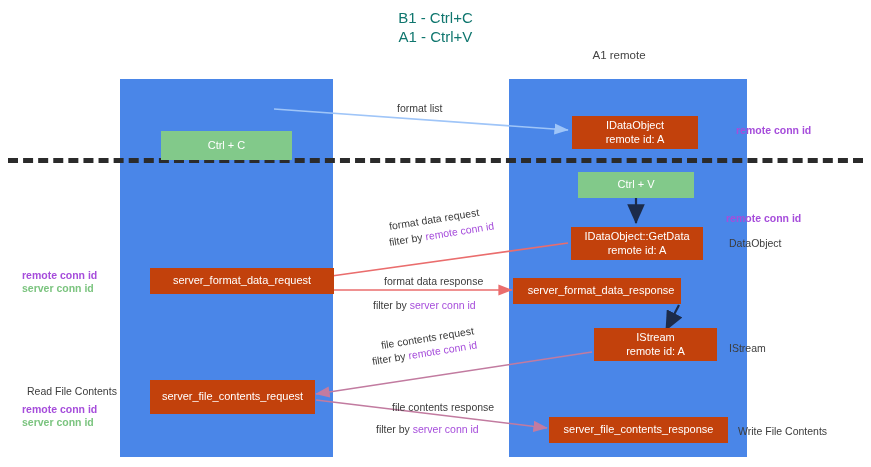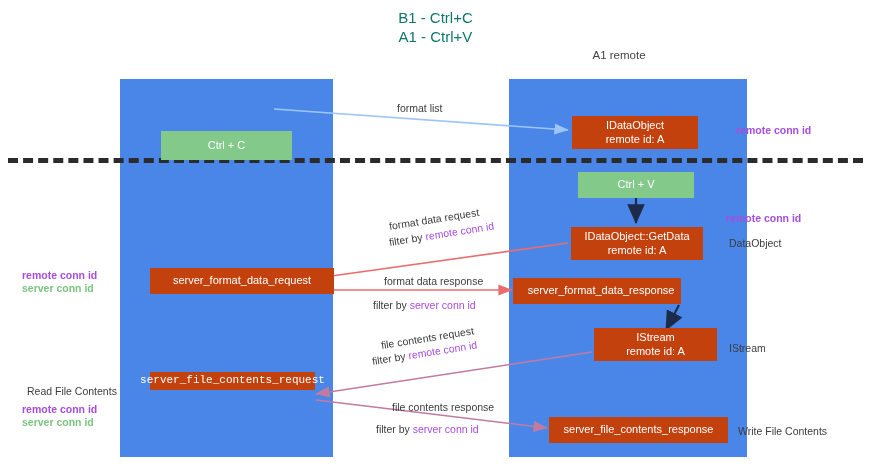--- a/index.html
+++ b/index.html
@@ -150,21 +150,21 @@
   <div class="node orange" style="left:571px; top:227px; width:132px; height:33px;">IDataObject::GetData
 remote id: A</div>
 
   <div class="node orange" style="left:150px; top:268px; width:184px; height:26px;">server_format_data_request</div>
 
   <div class="node orange" style="left:513px; top:278px; width:168px; height:26px;padding-left:12px;">server_format_data_response</div>
 
   <div class="node orange" style="left:594px; top:328px; width:123px; height:33px;">IStream
 remote id: A</div>
 
-  <div class="node orange" style="left:150px; top:372px; width:165px; height:18px;font-family:Liberation Mono, monospace;">server_file_contents_request</div>
+  <div class="node orange" style="left:150px; top:380px; width:165px; height:34px;">server_file_contents_request</div>
 
   <div class="node orange" style="left:549px; top:417px; width:179px; height:26px;">server_file_contents_response</div>
 
   <div class="lbl" style="left:397px; top:101px;">format list</div>
 
   <div class="lbl rot-up" style="left:389px; top:219px;">format data request</div>
   <div class="lbl rot-up" style="left:389px; top:235px;">
     <span>filter by </span><span class="bold purple">remote conn id</span>
   </div>
 

